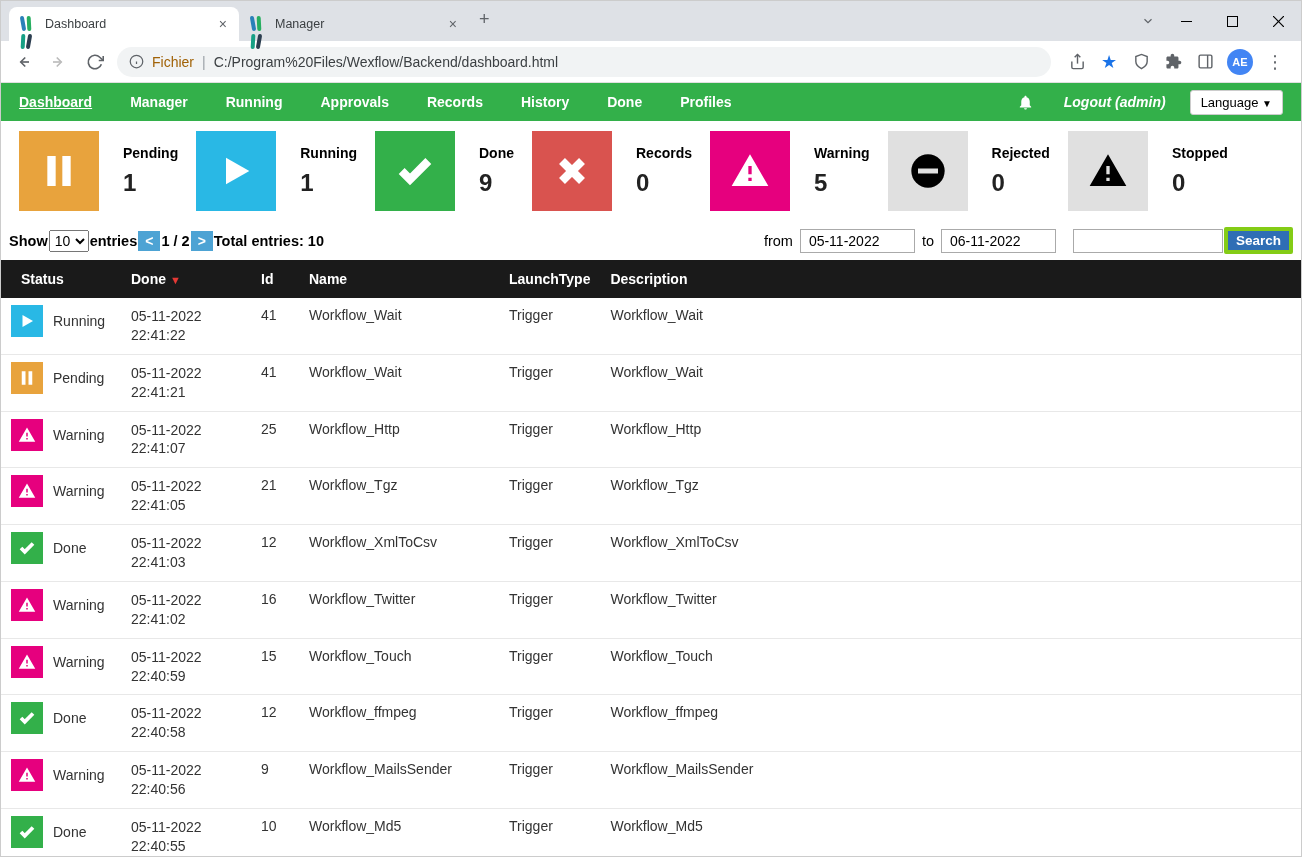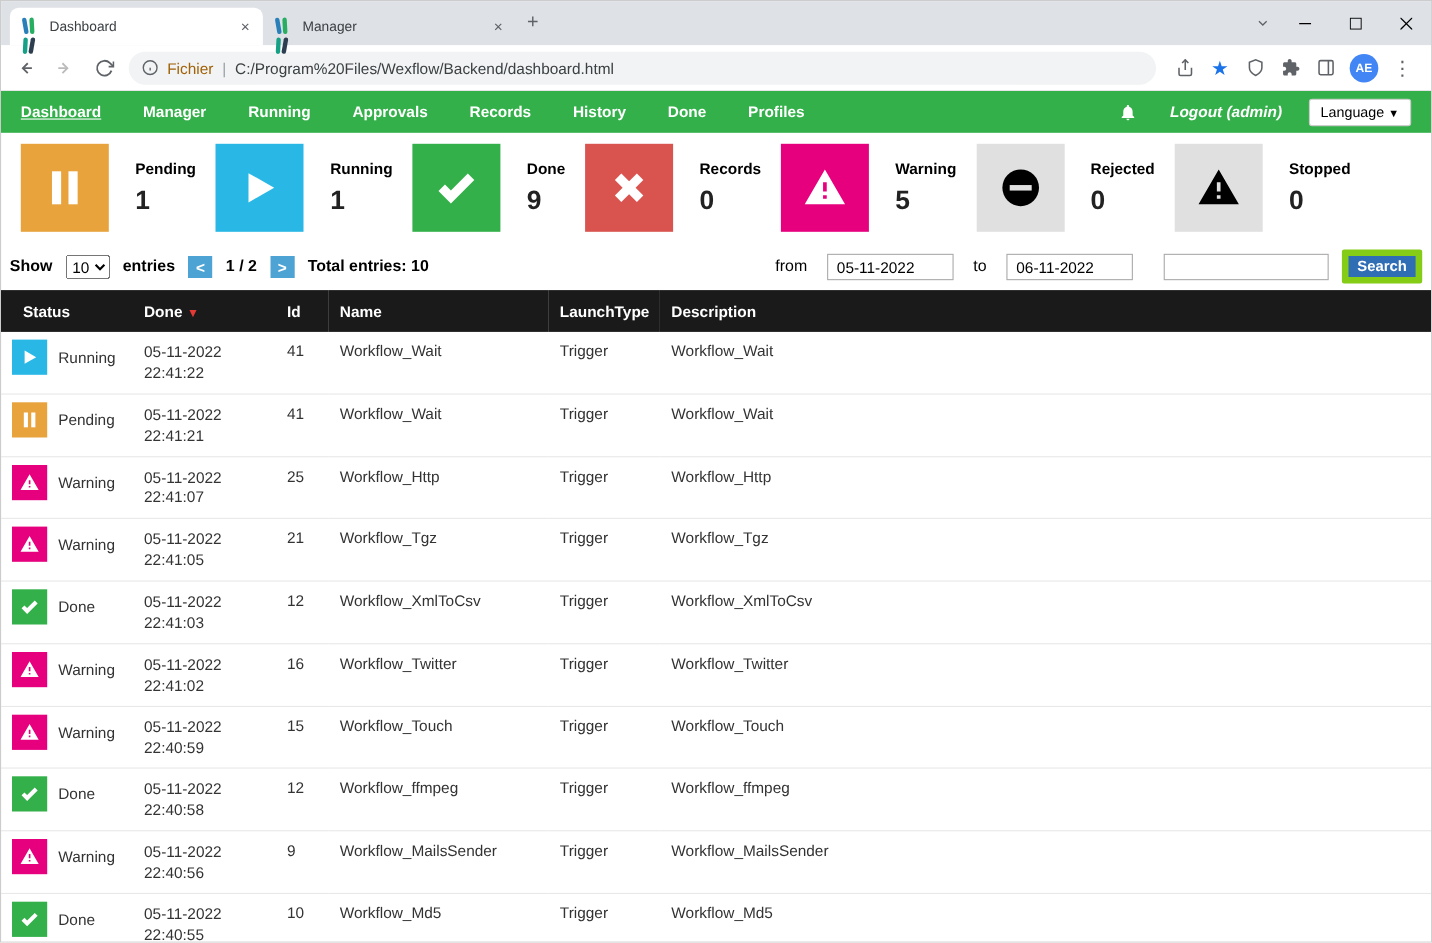--- a/index.html
+++ b/index.html
@@ -40,28 +40,28 @@
 .logout { margin-right: 24px; cursor: pointer; font-style: italic; }
 .lang-btn { background: #fff; color: #000; border: 1px solid #ccc; padding: 4px 10px; font-size: 13px; border-radius: 3px; cursor: pointer; }
 
 .stats-row { display: flex; padding: 10px 18px; gap: 18px; }
 .stat-card { display: flex; align-items: center; gap: 24px; }
 .stat-icon { width: 80px; height: 80px; display: flex; align-items: center; justify-content: center; }
 .stat-text { display: flex; flex-direction: column; gap: 8px; }
 .stat-label { font-weight: bold; font-size: 14px; }
 .stat-value { font-weight: bold; font-size: 24px; color: #222; }
 
-.controls-row { display: flex; align-items: center; padding: 6px 8px; font-size: 14.5px; font-weight: bold; color: #000; gap: 12px; }
+.controls-row { display: flex; align-items: center; padding: 6px 8px; font-size: 14.5px; font-weight: bold; color: #000; gap: 1px; }
 .entries-select { font-size: 14px; padding: 1px; }
 .page-btn { background: #4da3d4; color: #fff; padding: 2px 7px; cursor: pointer; font-weight: bold; font-size: 14px; }
 .controls-spacer { flex: 1; }
 .date-label { font-weight: normal; margin: 0 6px; }
 .date-input { border: 1px solid #aaa; padding: 3px 8px; font-size: 14px; width: 115px; font-weight: normal; }
 .search-input { border: 1px solid #aaa; padding: 3px 6px; width: 150px; font-size: 14px; margin-left: 16px; }
-.search-btn { background: #2f6eb5; color: #fff; border: 6px solid #84cc16; padding: 2px 8px; font-weight: bold; font-size: 13.5px; cursor: pointer; border-radius: 2px; }
+.search-btn { background: #2f6eb5; color: #fff; border: 4px solid #84cc16; padding: 2px 8px; font-weight: bold; font-size: 13.5px; cursor: pointer; border-radius: 2px; }
 
 .data-table { width: 100%; border-collapse: collapse; }
 .data-table thead { background: #1a1a1a; color: #fff; margin-top: 36px; }
 .data-table th { text-align: left; padding: 11px 10px; font-size: 14px; font-weight: bold; }
 .data-table td { padding: 9px 10px; font-size: 14px; color: #333; vertical-align: top; border-bottom: 1px solid #e8e8e8; }
 .data-table td.status-cell { padding: 7px 10px; }
 .status-wrap { display: flex; align-items: center; gap: 10px; }
 .status-icon { width: 32px; height: 32px; display: flex; align-items: center; justify-content: center; flex-shrink: 0; }
 .sort-arrow { color: #e53935; font-size: 11px; margin-left: 4px; }
 .date-cell { line-height: 1.35; }

